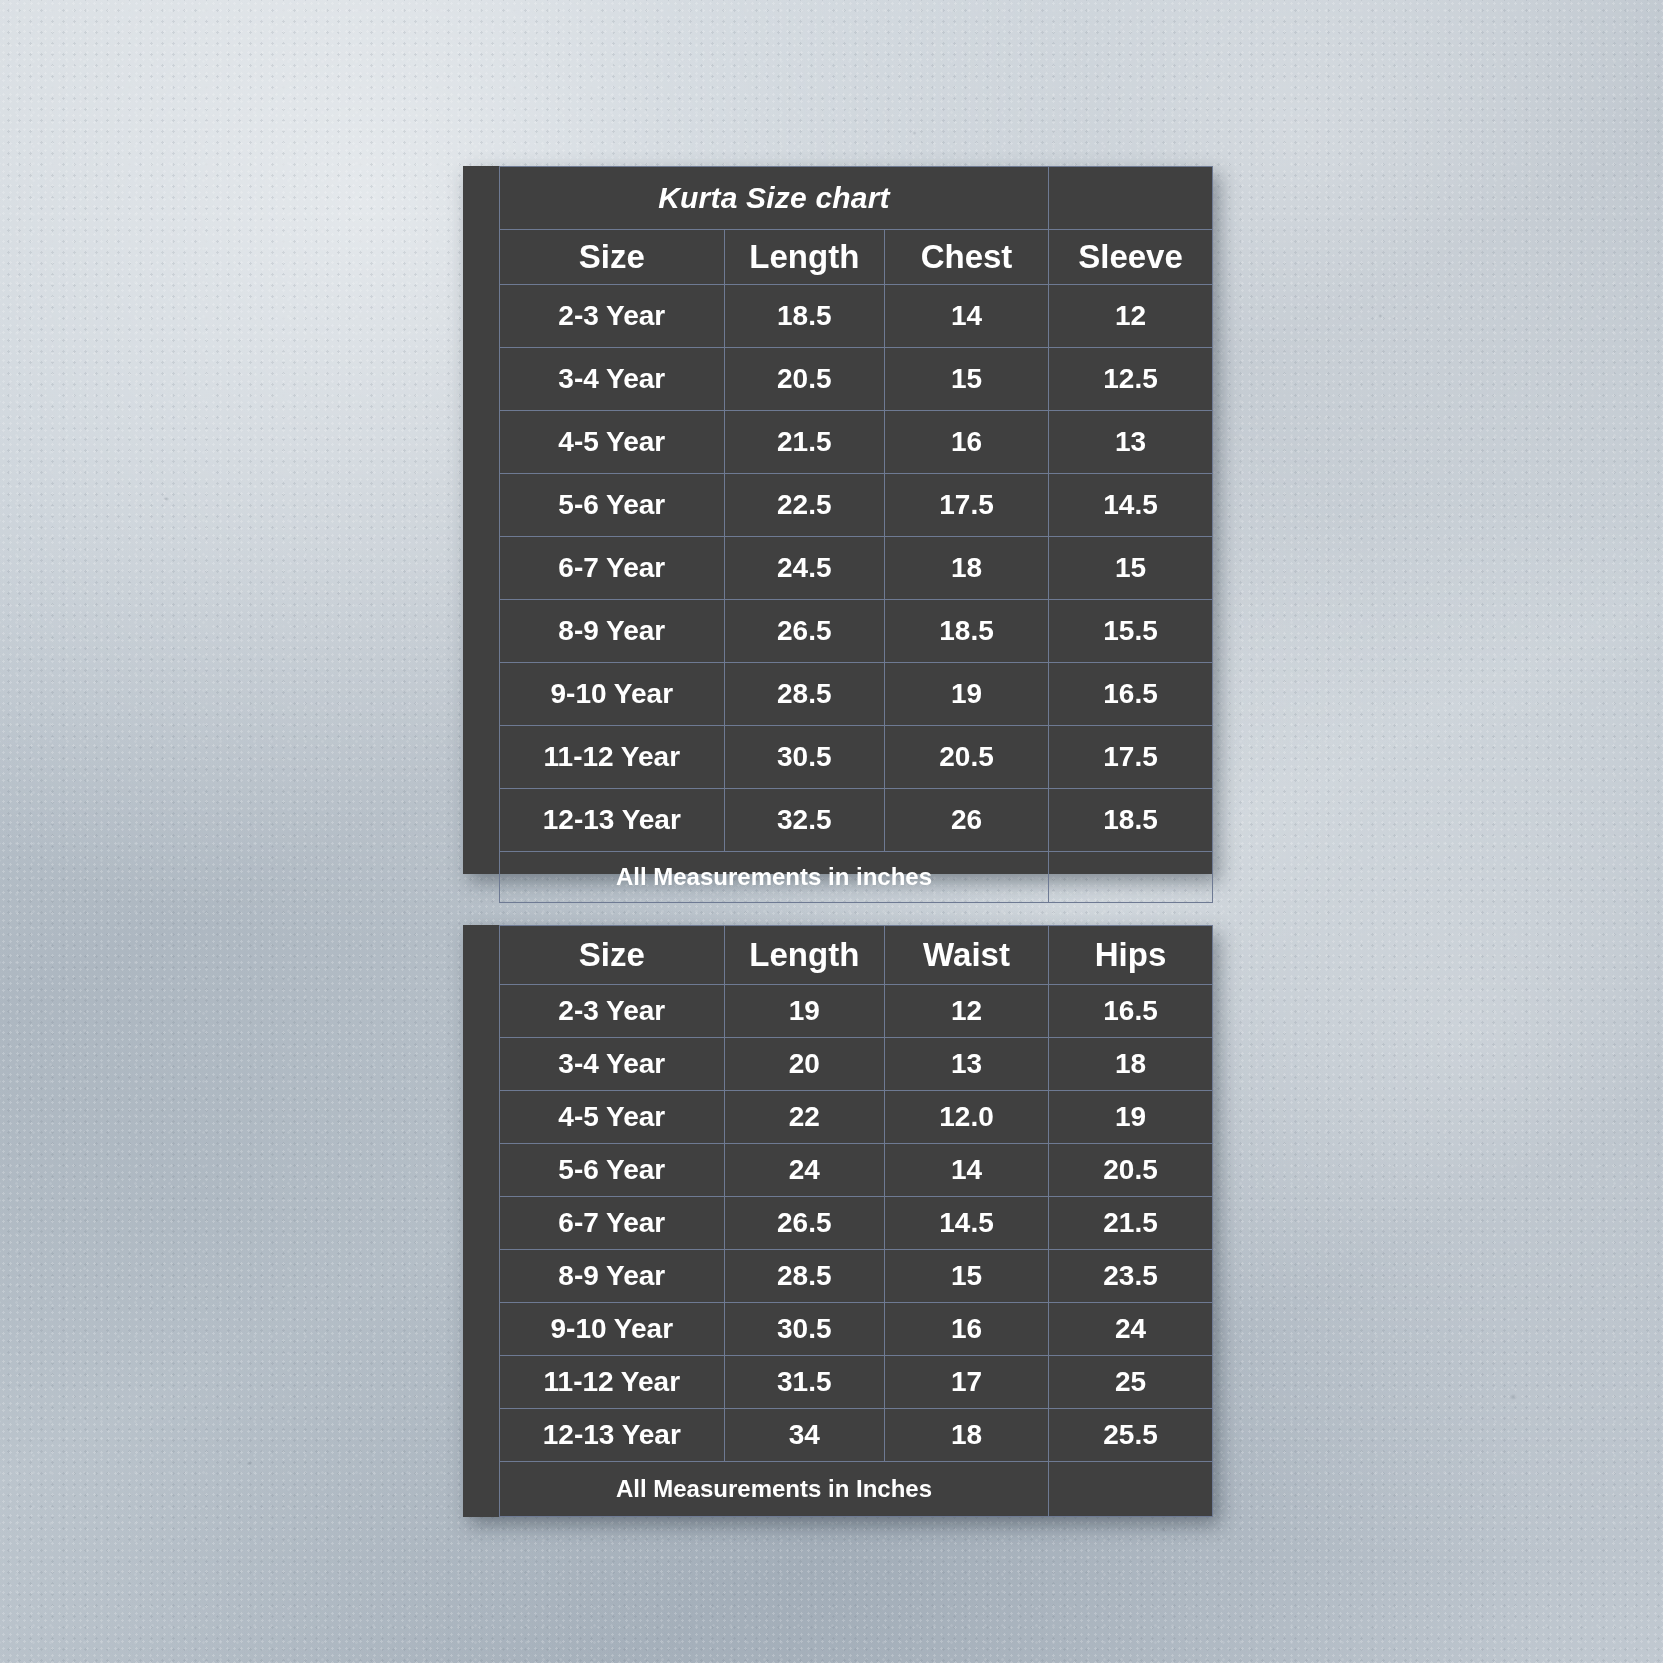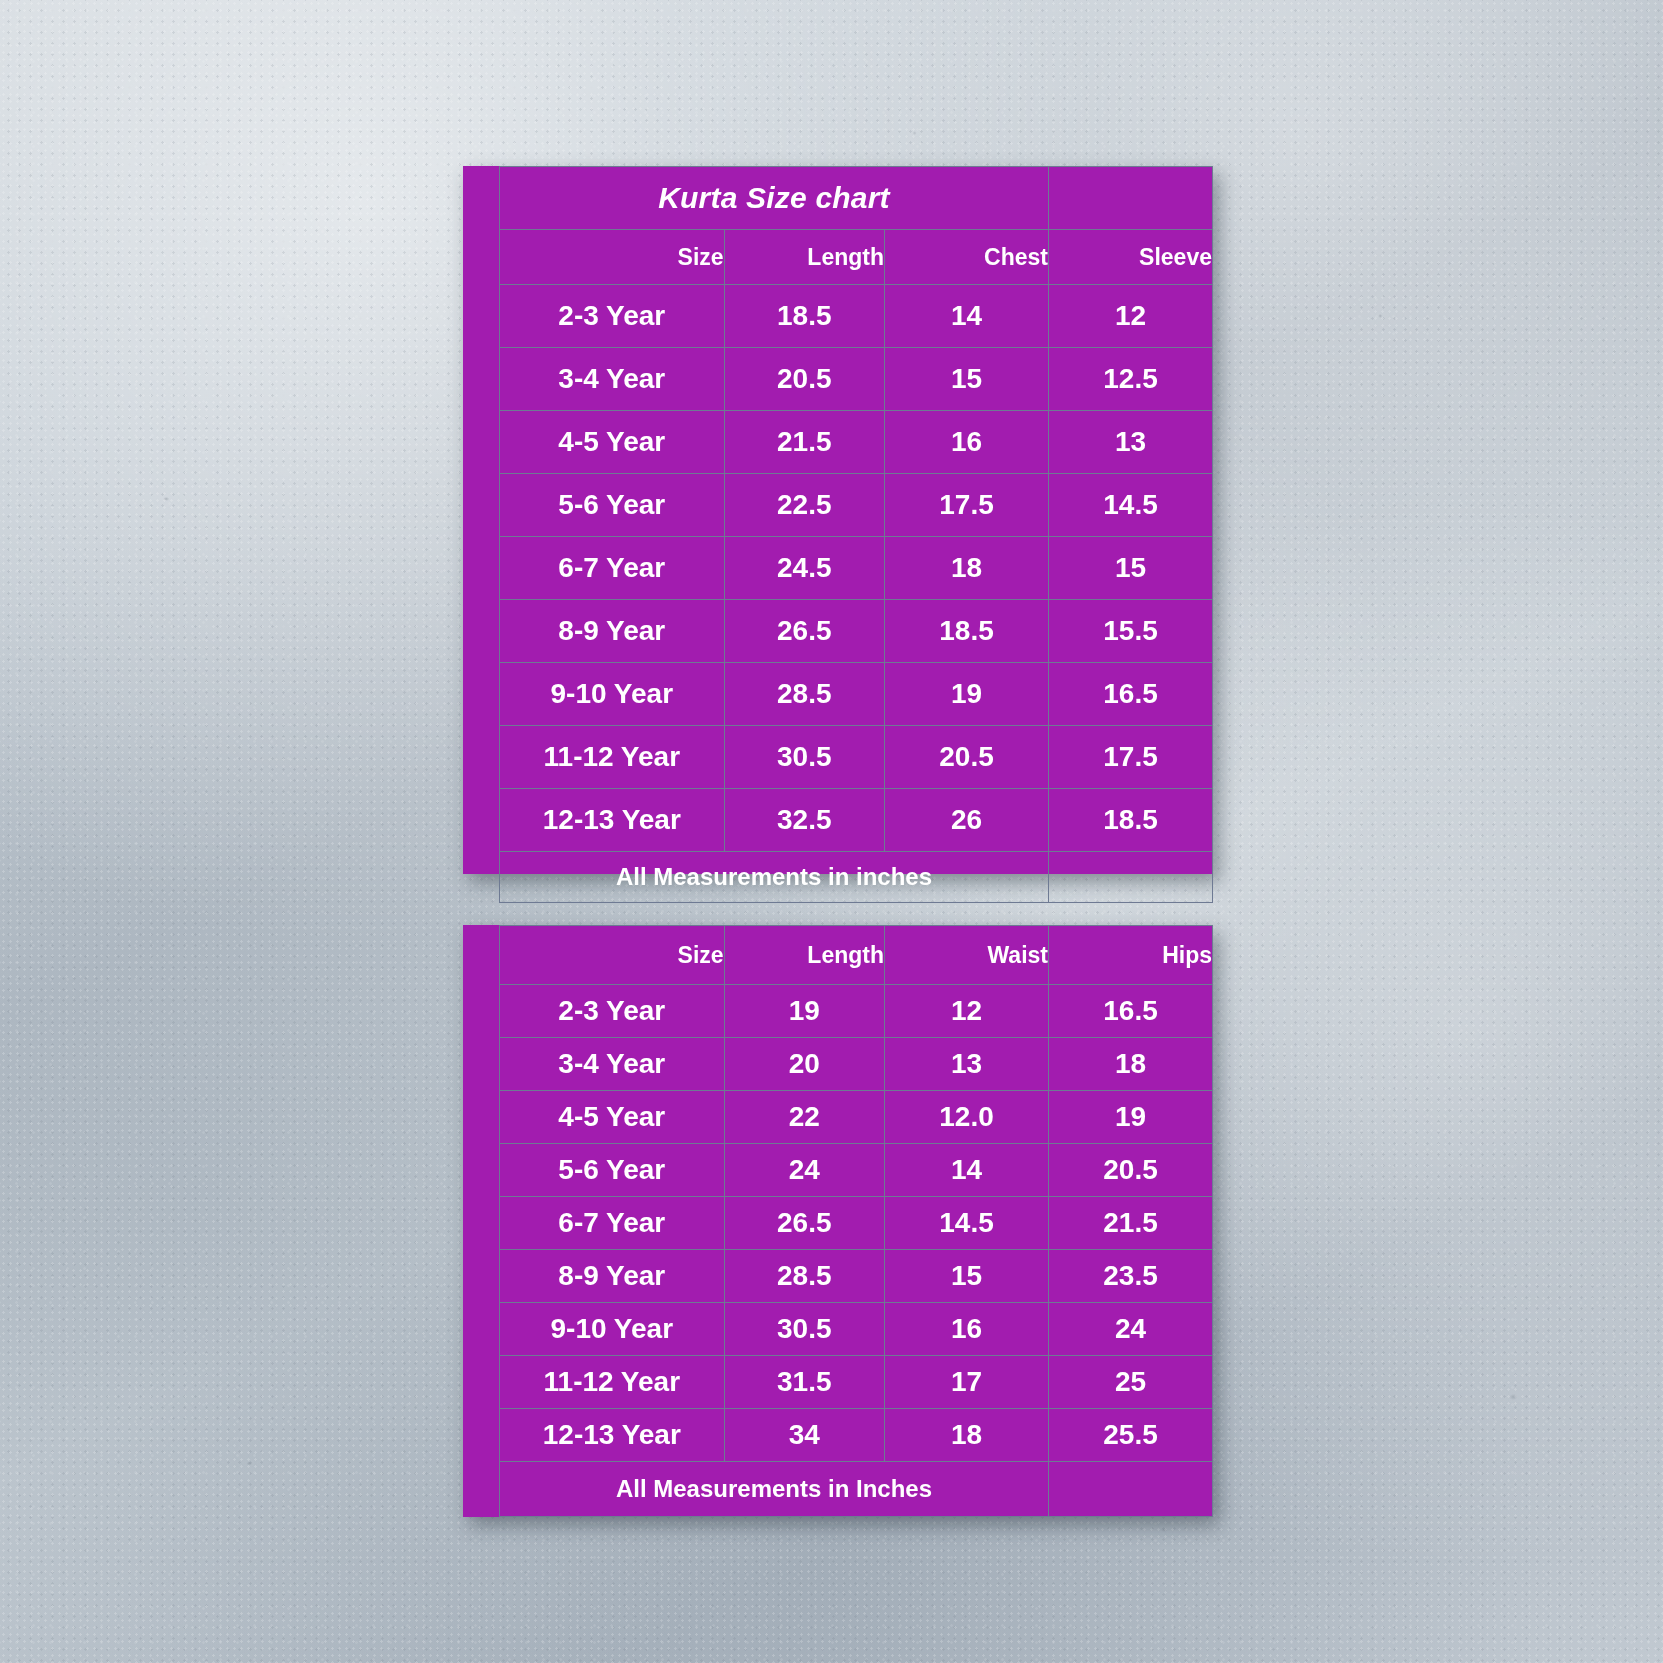--- a/index.html
+++ b/index.html
@@ -50,21 +50,21 @@
       radial-gradient(ellipse 3px 2px at 15% 88%, rgba(70,80,92,.4), rgba(70,80,92,0)),
       radial-gradient(ellipse 2px 3px at 35% 63%, rgba(70,80,92,.35), rgba(70,80,92,0)),
       radial-gradient(ellipse 3px 2px at 70% 92%, rgba(70,80,92,.35), rgba(70,80,92,0)),
       radial-gradient(ellipse 2px 2px at 55% 8%, rgba(70,80,92,.35), rgba(70,80,92,0));
   }
 
   
   .card {
     position: absolute;
     box-sizing: border-box;
-    background: #a21caf;
+    background: #404040;
     box-shadow: 6px 8px 18px rgba(40,50,62,.45);
     padding-left: 36px;
   }
   #kurta-card  { left: 463px; top: 166px;  width: 750px; height: 708px; }
   #trouser-card{ left: 463px; top: 925px;  width: 750px; height: 592px; }
 
   table {
     width: 100%;
     height: 100%;
     border-collapse: collapse;
@@ -85,23 +85,22 @@
   col.c-c      { width: 23%; }
 
   .title-cell {
     font-style: italic;
     font-size: 30px;
     letter-spacing: .2px;
     height: 62px;
   }
   .blank-cell { border-color: #6e7a93; }
   .header-cell {
-    font-size: 23px;
+    font-size: 33px;
     height: 54px;
-    text-align: right;
   }
   .size-cell {
     font-size: 28px;
   }
   .size-cell.upright { font-style: normal; text-align: center; }
   .num-cell { font-size: 28px; margin-left: 40px; }
   .footer-cell {
     font-size: 24px;
     height: 50px;
   }

